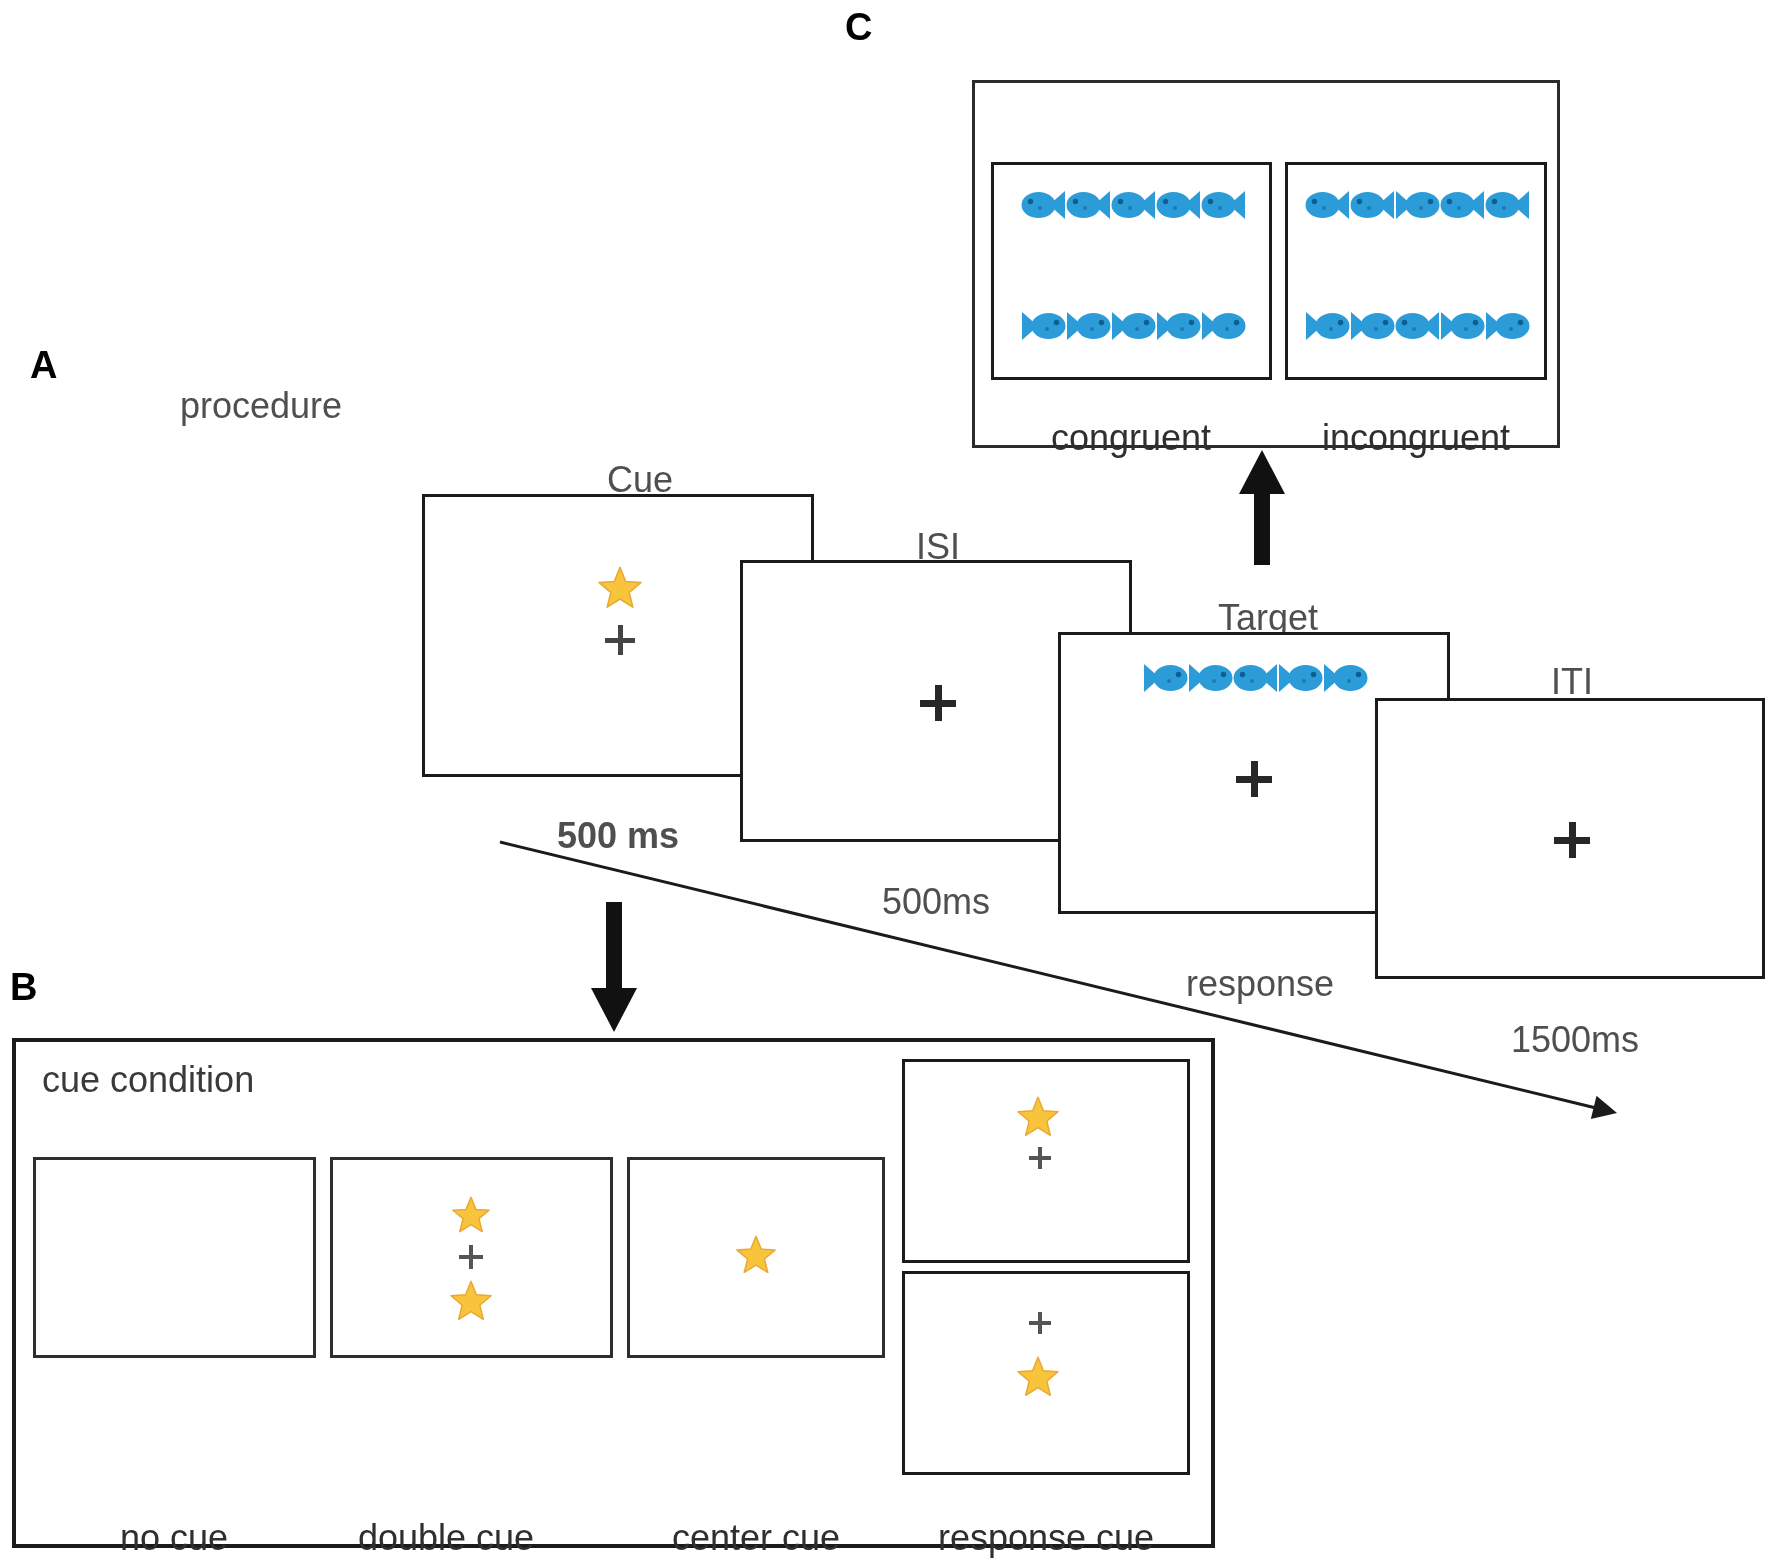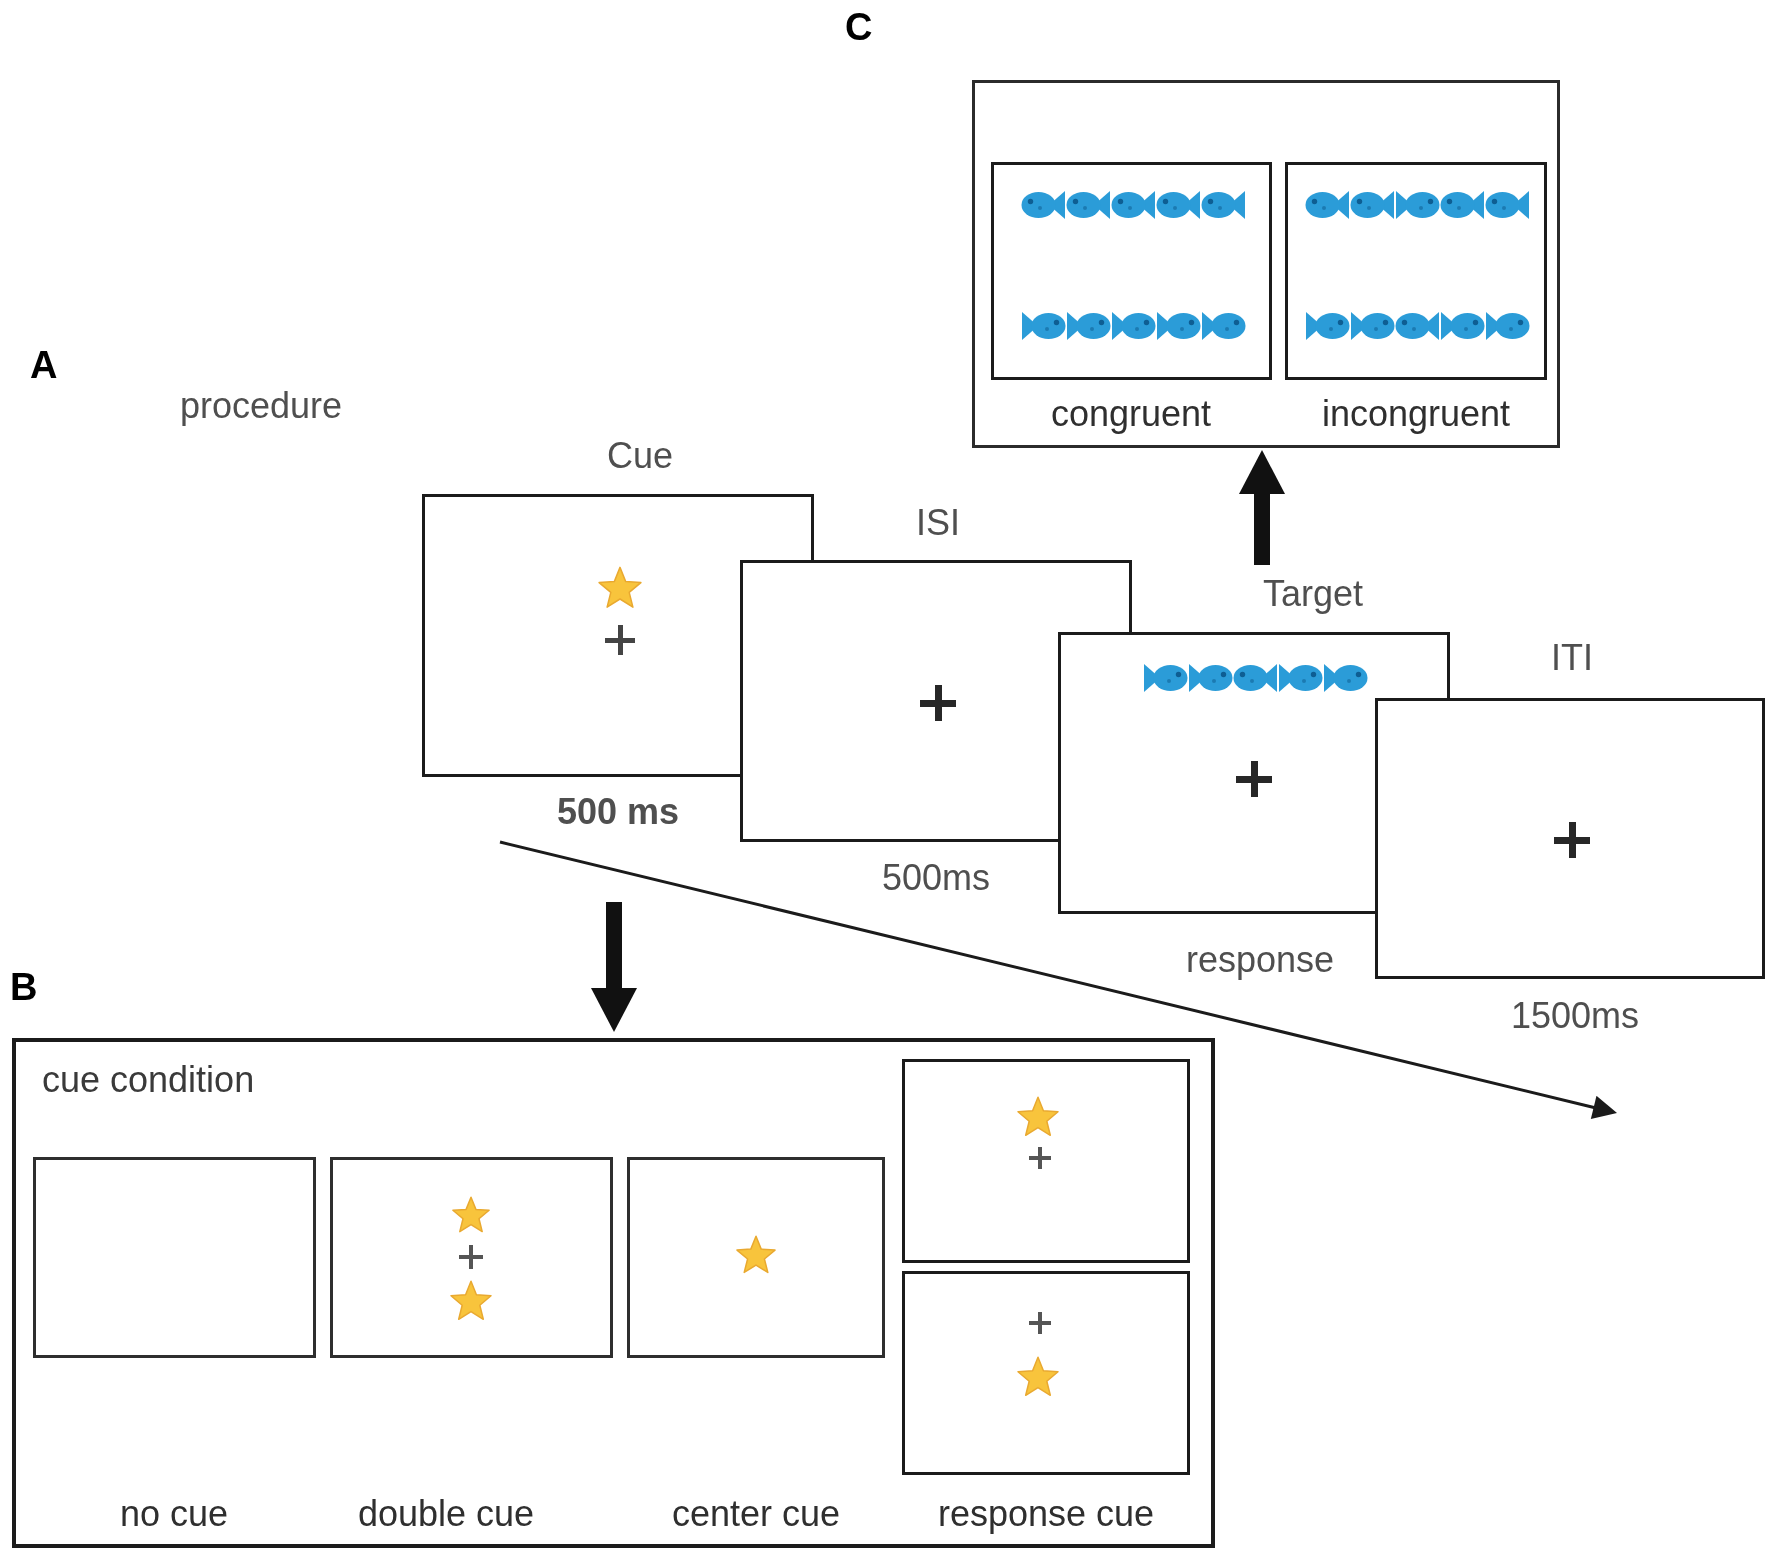--- a/index.html
+++ b/index.html
@@ -1,20 +1,20 @@
 <!DOCTYPE html>
 <html><head>
 <meta charset="utf-8">
 <style>
   html,body{margin:0;padding:0;background:#ffffff;}
   #canvas{position:relative;width:1772px;height:1560px;background:#ffffff;
           font-family:"Liberation Sans", sans-serif;overflow:hidden;}
   .abs{position:absolute;}
   .lbl{position:absolute;white-space:nowrap;color:#4f4f4f;font-size:36px;line-height:1.1;}
-  .lbl.center{transform:translateX(-50%);}
+  .lbl.center{transform:translateX(-50%);margin-top:24px;}
   .panel-letter{position:absolute;color:#000;font-size:38px;font-weight:bold;line-height:1;}
   .ptitle{position:absolute;color:#3a3a3a;font-size:36px;white-space:nowrap;line-height:1.1;}
   .screen{position:absolute;background:#fff;border:3px solid #1b1b1b;box-sizing:border-box;}
   .panelbox{position:absolute;background:#fff;box-sizing:border-box;}
   .innerbox{position:absolute;background:#fff;box-sizing:border-box;}
   .plus{position:absolute;}
   .plus::before{content:"";position:absolute;left:0;right:0;top:calc(50% - var(--t)/2);
                 height:var(--t);background:var(--c,#2b2b2b);}
   .plus::after{content:"";position:absolute;top:0;bottom:0;left:calc(50% - var(--t)/2);
                width:var(--t);background:var(--c,#2b2b2b);}
@@ -32,21 +32,21 @@
 </head>
 <body>
 
 <div id="canvas">
 
   <div class="panel-letter" style="left:30px;top:346px;">A</div>
   <div class="ptitle" style="left:180px;top:386px;color:#4f4f4f;">procedure</div>
 
   <div class="lbl center" style="left:640px;top:436px;">Cue</div>
   <div class="lbl center" style="left:938px;top:503px;">ISI</div>
-  <div class="lbl center" style="left:1313px;top:574px;">Target</div>
+  <div class="lbl center" style="left:1268px;top:574px;">Target</div>
   <div class="lbl center" style="left:1572px;top:638px;">ITI</div>
 
   <div class="screen" style="left:422px;top:494px;width:392px;height:283px;z-index:1;">
     <span class="abs" style="left:172px;top:68px;"><svg width="46" height="46" viewBox="0 0 46 46">
           <polygon points="23.0,2.4 28.7,16.6 43.9,17.6 32.2,27.4 35.9,42.2 23.0,34.0 10.1,42.2 13.8,27.4 2.1,17.6 17.3,16.6" fill="#F8C43C" stroke="#E9A930" stroke-width="1.5" stroke-linejoin="round"></polygon>
         </svg></span>
     <div class="plus" style="left:180px;top:128px;width:30px;height:30px;--t:5px;--c:#444;"></div>
   </div>
 
   <div class="screen" style="left:740px;top:560px;width:392px;height:282px;z-index:2;">

